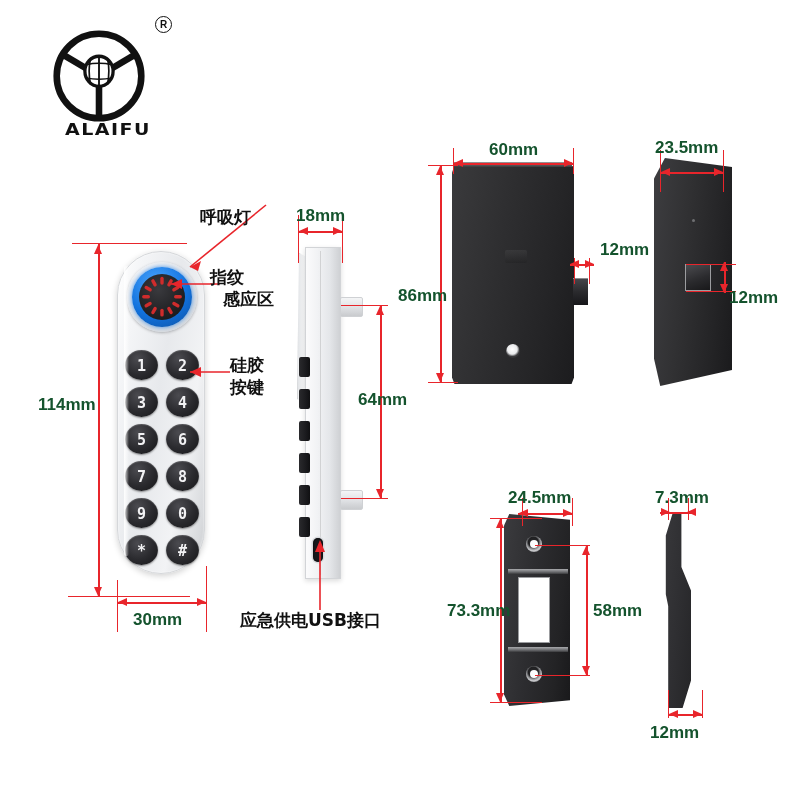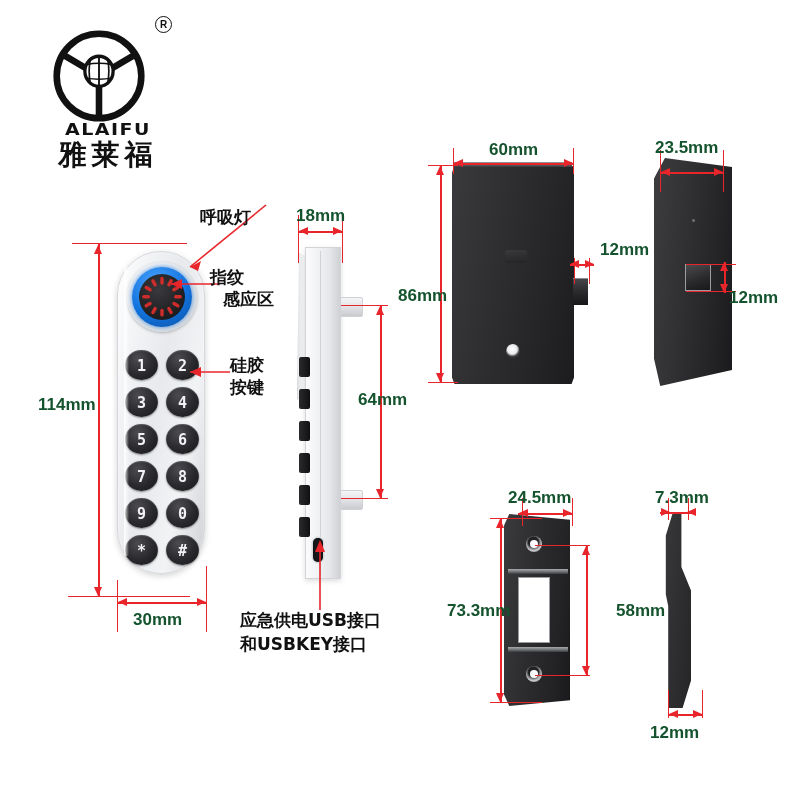--- a/index.html
+++ b/index.html
@@ -268,21 +268,20 @@
       <line x1="50" y1="50" x2="87" y2="28" stroke="#111" stroke-width="7"></line>
       <ellipse cx="50" cy="45" rx="15" ry="16" fill="#fff" stroke="#111" stroke-width="3.5"></ellipse>
       <line x1="50" y1="29" x2="50" y2="61" stroke="#111" stroke-width="2"></line>
       <path d="M41 31 Q38 45 41 59" fill="none" stroke="#111" stroke-width="1.8"></path>
       <path d="M59 31 Q62 45 59 59" fill="none" stroke="#111" stroke-width="1.8"></path>
       <path d="M36 38 Q50 35 64 38" fill="none" stroke="#111" stroke-width="1.5"></path>
       <path d="M36 52 Q50 55 64 52" fill="none" stroke="#111" stroke-width="1.5"></path>
     </svg>
 
     <div class="logo-en">ALAIFU</div>
-    <div class="logo-cn">雅莱福</div>
   </div>
 
   <div id="keypad-front" class="abs">
 
     <div class="fp-ring">
       <div class="fp-blue">
         <div class="fp-dark">
           <svg class="fp-seg" viewBox="0 0 46 46">
             <g stroke="#cf2c2c" stroke-width="3.4" stroke-linecap="round" fill="none">
               <line x1="23" y1="4.5" x2="23" y2="9"></line>
@@ -384,21 +383,20 @@
   <div class="arw arw-u" style="left:376px; top:306px;"></div>
   <div class="arw arw-d" style="left:376px; top:489px;"></div>
   <div class="dim-text" style="left:358px; top:390px;">64mm</div>
 
   <svg class="abs" style="left:300px; top:536px; width:40px; height:78px;">
     <line x1="20" y1="74" x2="20" y2="10" stroke="#e8252b" stroke-width="1.6"></line>
     <polygon points="20,4 15,16 25,16" fill="#e8252b"></polygon>
   </svg>
   <div class="caption" style="left:240px; top:608px; width:190px;">
     <div>应急供电USB接口</div>
-    <div>和USBKEY接口</div>
   </div>
 
   <div id="lock-front" class="abs">
     <div class="lock-face"></div>
     <div class="lock-topedge"></div>
     <div class="lock-emboss"></div>
     <div class="lock-screw"></div>
     <div class="lock-bolt"></div>
   </div>
 
@@ -468,21 +466,21 @@
   <div class="rline-v thick" style="left:500px; top:518px; height:184px;"></div>
   <div class="arw arw-u" style="left:496px; top:519px;"></div>
   <div class="arw arw-d" style="left:496px; top:693px;"></div>
   <div class="dim-text" style="left:447px; top:601px;">73.3mm</div>
 
   <div class="rline-h" style="left:535px; top:545px; width:55px;"></div>
   <div class="rline-h" style="left:535px; top:675px; width:55px;"></div>
   <div class="rline-v thick" style="left:586px; top:545px; height:130px;"></div>
   <div class="arw arw-u" style="left:582px; top:546px;"></div>
   <div class="arw arw-d" style="left:582px; top:666px;"></div>
-  <div class="dim-text" style="left:593px; top:601px;margin-left:23px;">58mm</div>
+  <div class="dim-text" style="left:593px; top:601px;">58mm</div>
 
   <div id="strike-side" class="abs">
     <div class="strikeside-body"></div>
   </div>
 
   <div class="rline-v" style="left:668px; top:498px; height:22px;"></div>
   <div class="rline-v" style="left:688px; top:498px; height:22px;"></div>
   <div class="rline-h thick" style="left:660px; top:512px; width:36px;"></div>
   <div class="arw arw-r" style="left:661px; top:508px;"></div>
   <div class="arw arw-l" style="left:687px; top:508px;"></div>

